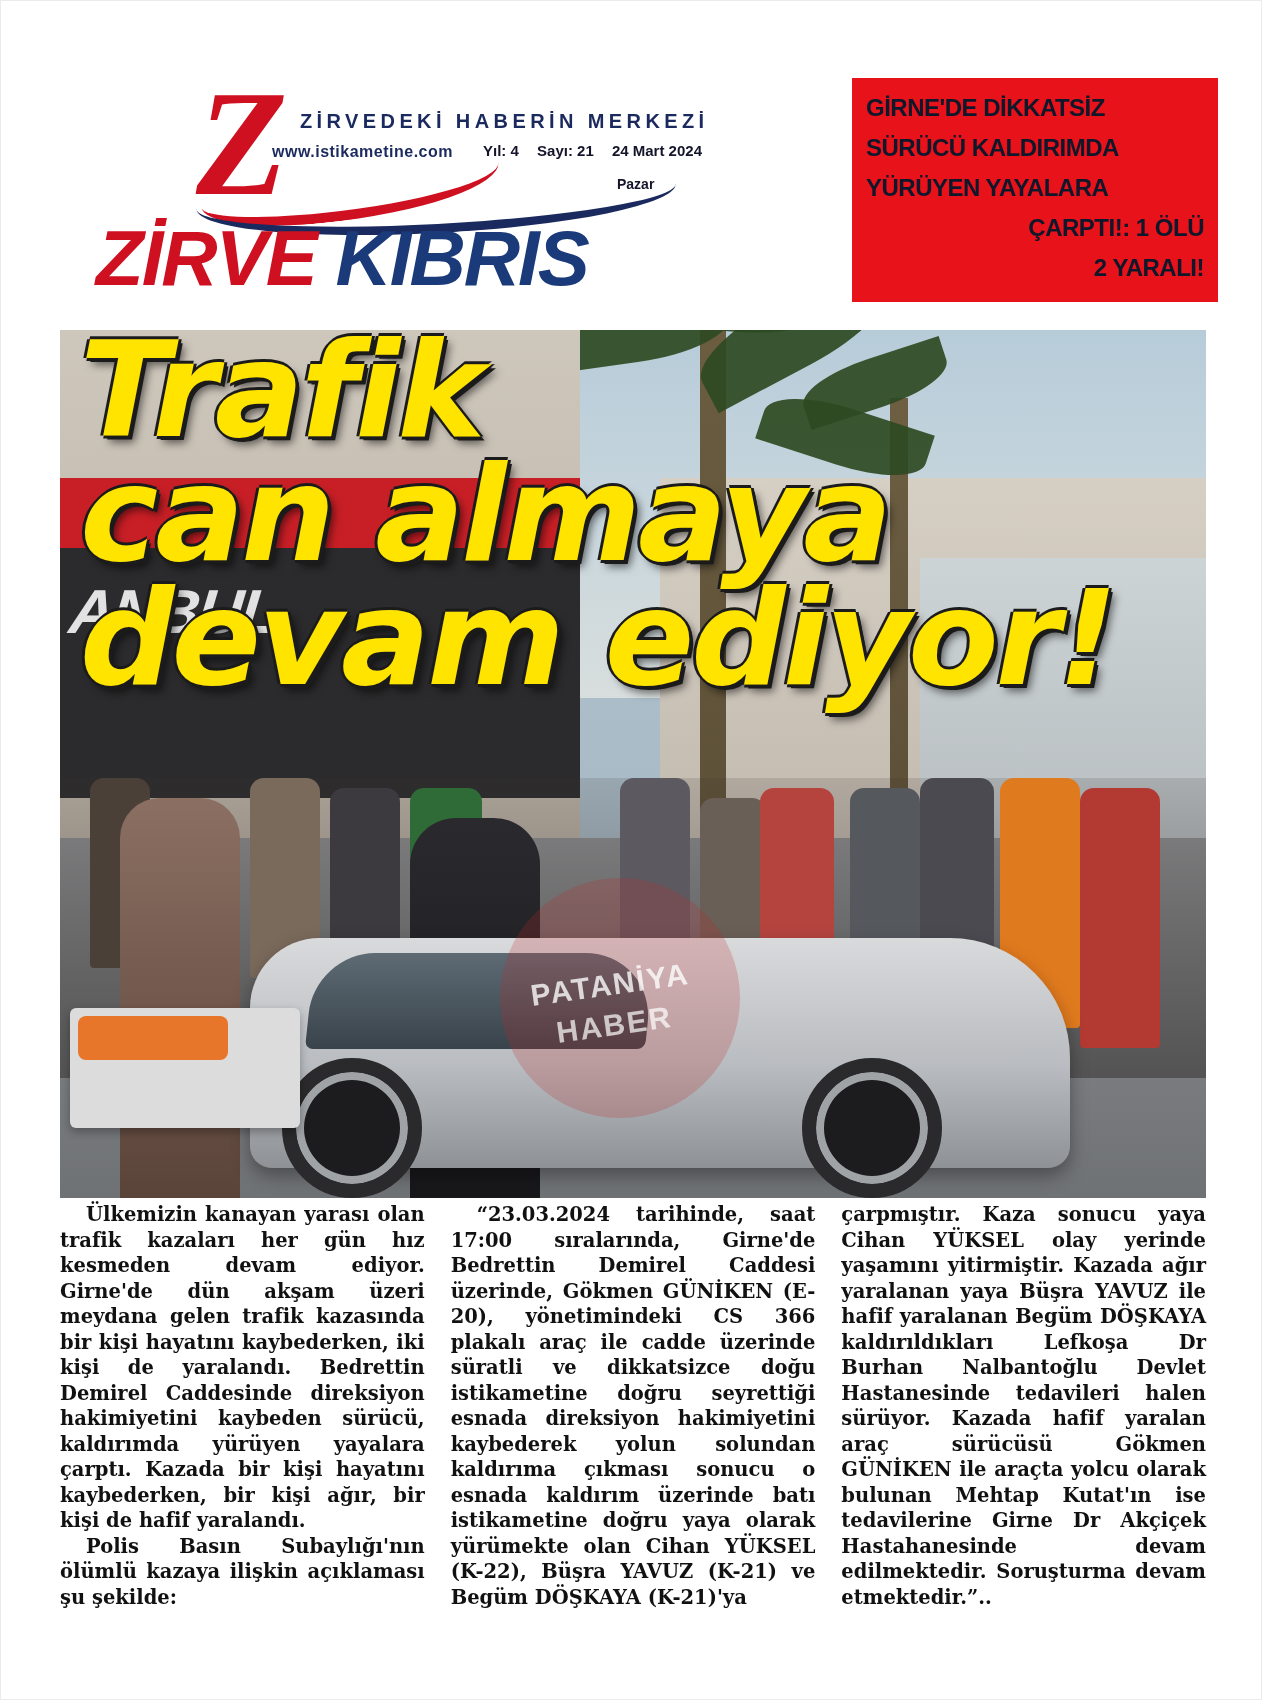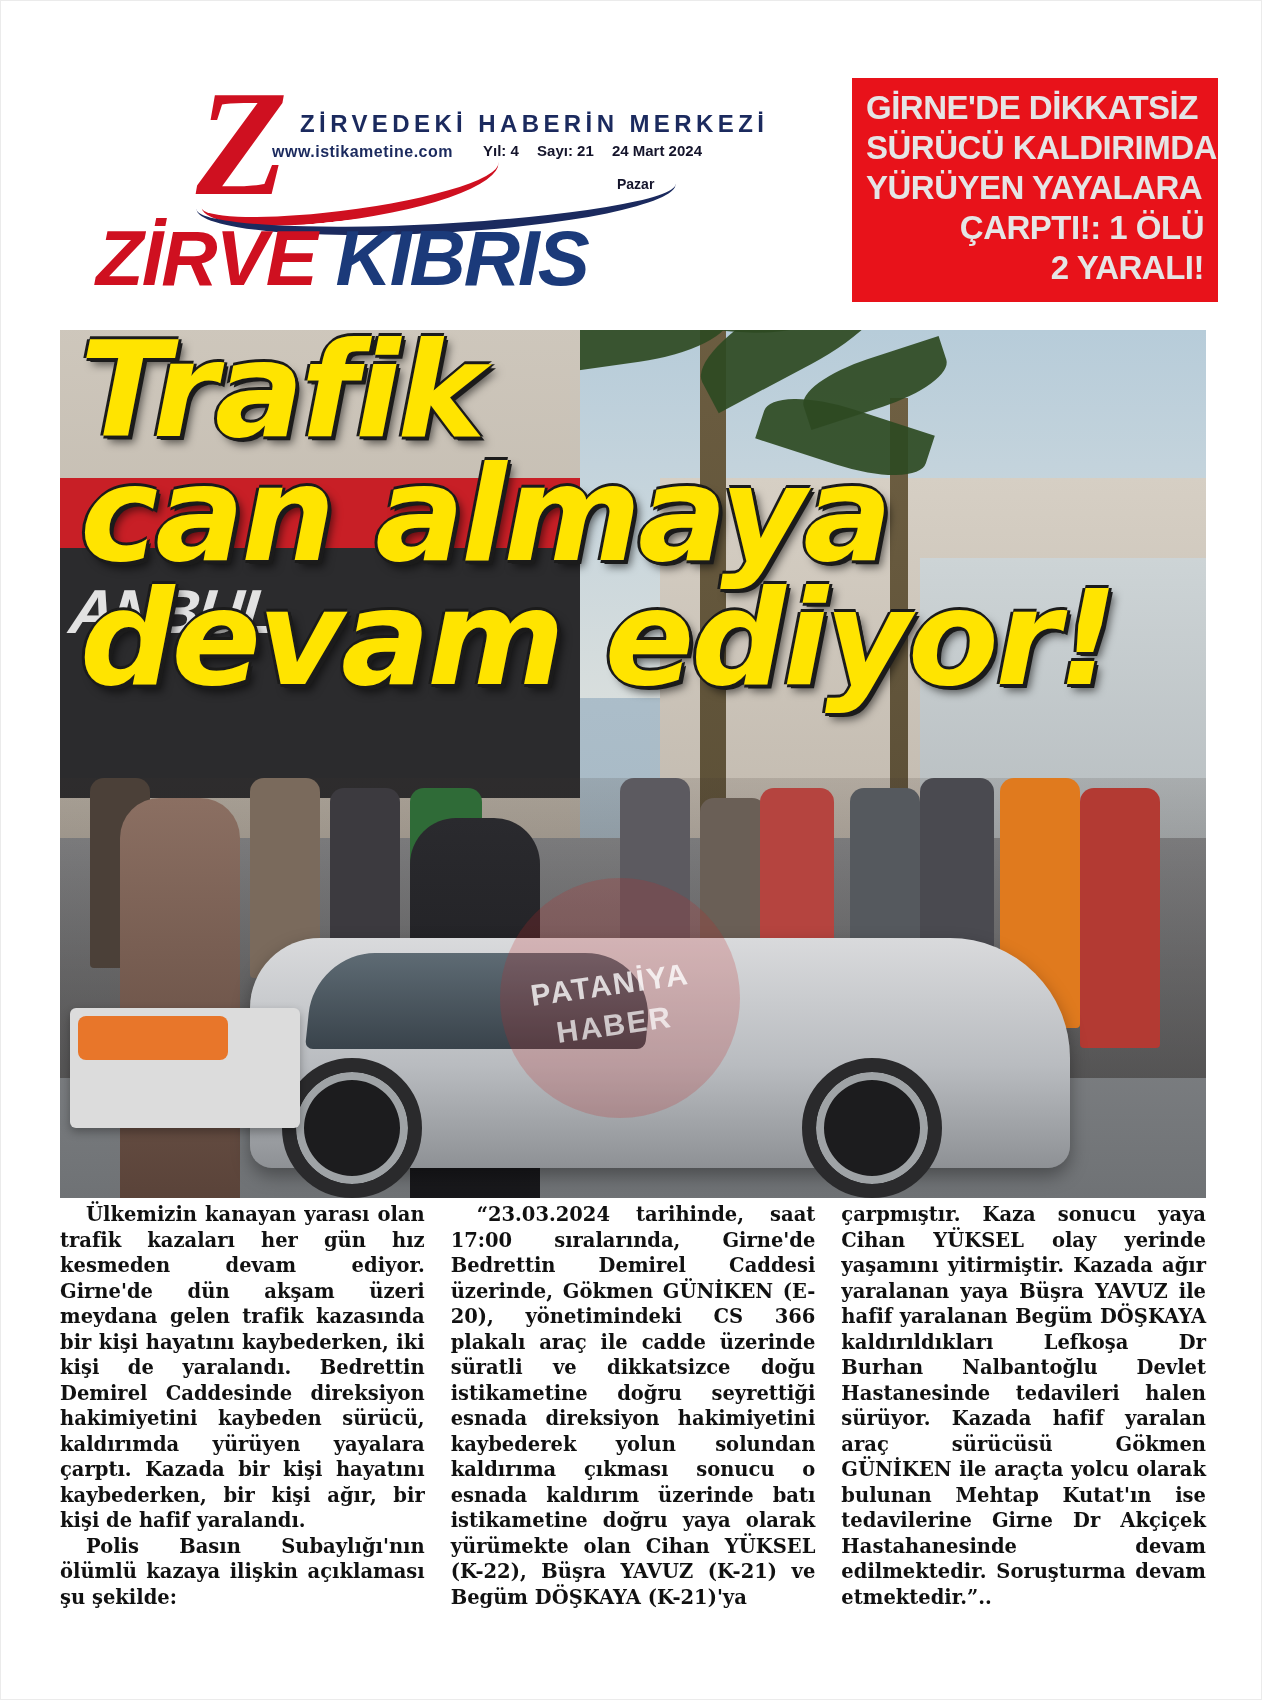--- a/index.html
+++ b/index.html
@@ -40,21 +40,21 @@
     font-weight: bold;
     font-style: italic;
     color: #cf1020;
     font-family: "Liberation Serif", serif;
     letter-spacing: -4px;
   }
   .tagline {
     position: absolute;
     left: 300px;
     top: 110px;
-    font-size: 24px;
+    font-size: 20px;
     letter-spacing: 4.4px;
     color: #1b2a5e;
     font-weight: bold;
     font-family: "Liberation Sans", sans-serif;
     white-space: nowrap;
   }
   .site-url {
     position: absolute;
     left: 272px;
     top: 143px;
@@ -122,23 +122,23 @@
     position: absolute;
     right: 44px;
     top: 78px;
     width: 366px;
     background: #e8121a;
     padding: 10px 14px 14px 14px;
     box-sizing: border-box;
     z-index: 40;
   }
   .redbox div {
-    color: #e5e5e5;
-    font-weight: bold;
-    font-size: 33px;
+    color: #0f172a;
+    font-weight: bold;
+    font-size: 24px;
     line-height: 40px;
     text-align: right;
     letter-spacing: -0.5px;
     white-space: nowrap;
   }
   .redbox .l1, .redbox .l2, .redbox .l3 { text-align: left; }
 
   
   .photo {
     position: absolute;

